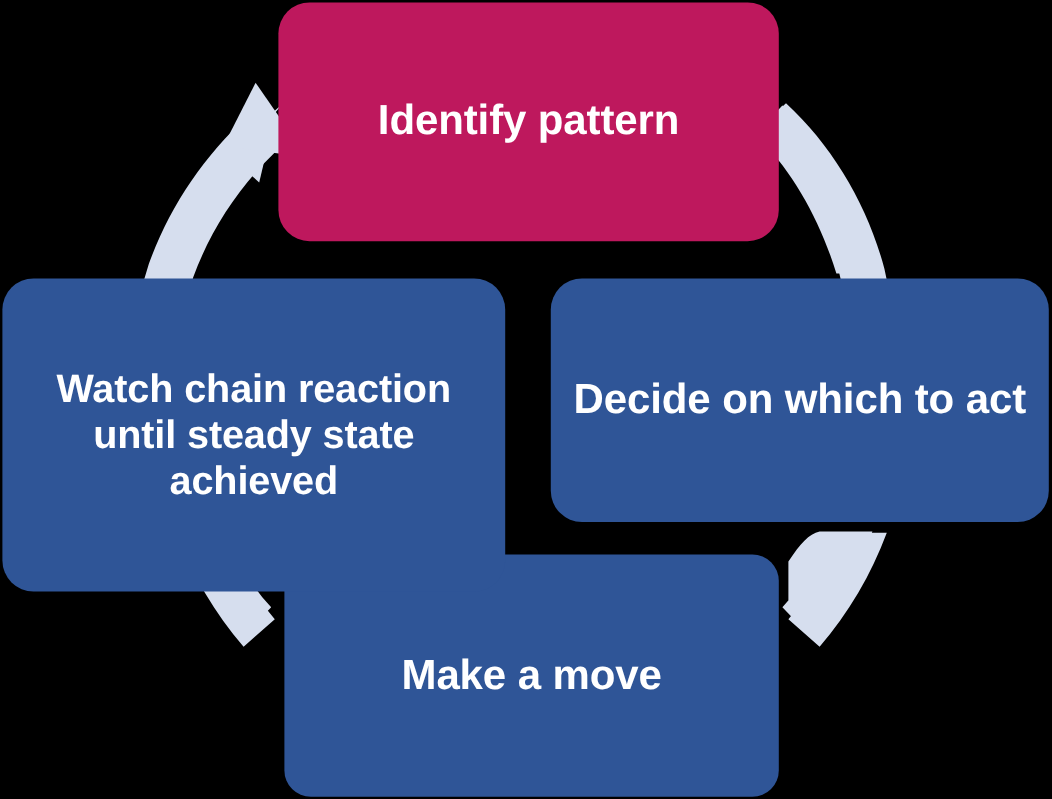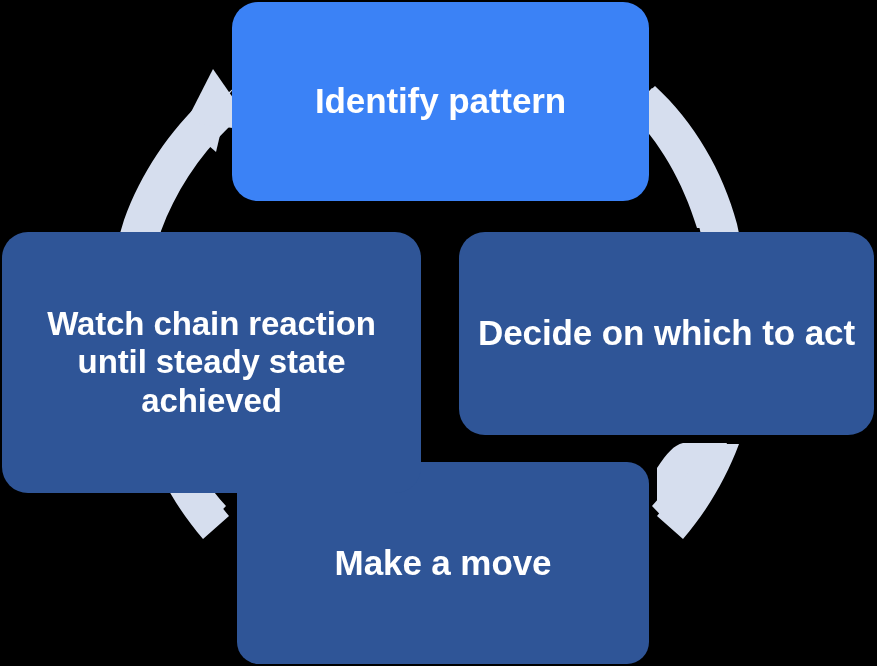--- a/index.html
+++ b/index.html
@@ -156,21 +156,21 @@
 
     <g>
       <path fill="#D6DEEE" d="M 147,444
                C 160,479 179,511 203,539
                L 229,516
                C 208,491 192,463 181,444
                Z"></path>
     </g>
   </svg>
 
-  <div class="node" id="node-identify" style="background: #3b82f6; color: rgb(255, 255, 255);">
+  <div class="node" id="node-identify" style="background: #be185d; color: rgb(255, 255, 255);">
     <span class="node-label">Identify pattern</span>
   </div>
 
   <div class="node" id="node-decide" style="background: rgb(47, 85, 151); color: rgb(255, 255, 255);">
     <span class="node-label">Decide on which to act</span>
   </div>
 
   <div class="node" id="node-move" style="background: rgb(47, 85, 151); color: rgb(255, 255, 255);">
     <span class="node-label">Make a move</span>
   </div>

